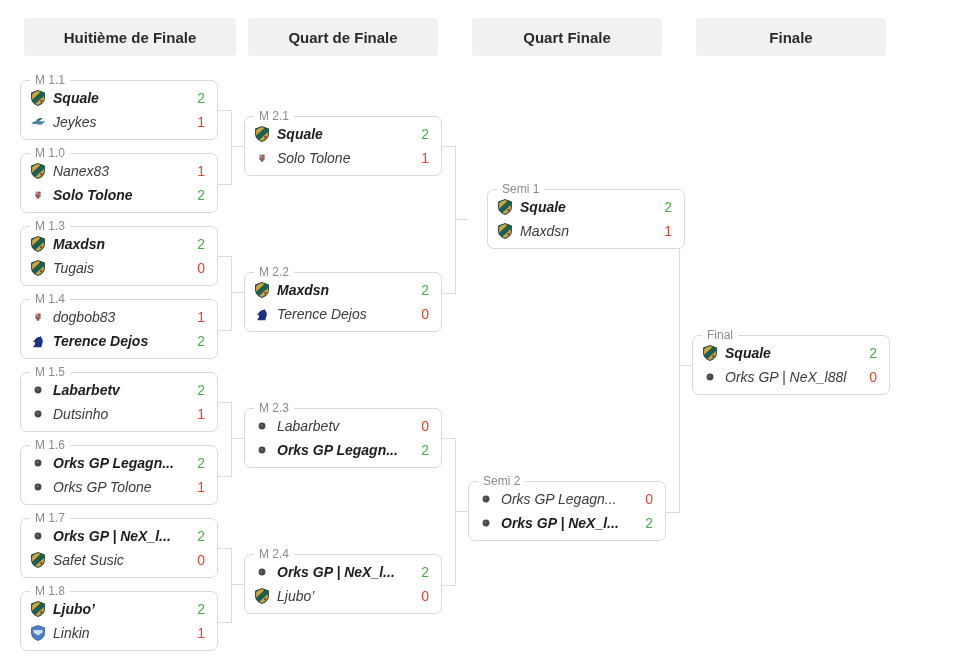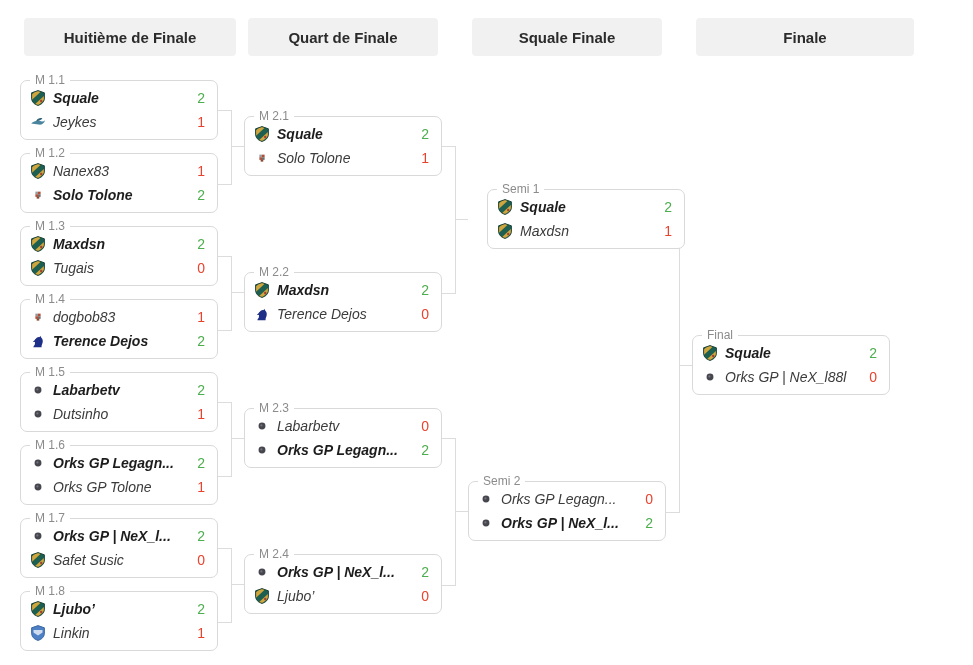--- a/index.html
+++ b/index.html
@@ -77,23 +77,23 @@
 
 <div class="stage">
 
   <div class="rh" style="left:24px;width:212px">
       <span>Huitième de Finale</span>
     </div>
   <div class="rh" style="left:248px;width:190px">
       <span>Quart de Finale</span>
     </div>
   <div class="rh" style="left:472px;width:190px">
-      <span>Squale Finale</span>
-    </div>
-  <div class="rh" style="left:696px;width:218px">
+      <span>Quart Finale</span>
+    </div>
+  <div class="rh" style="left:696px;width:190px">
       <span>Finale</span>
     </div>
 
   <div class="conn" style="left:218px;top:110px;height:73px"></div>
   <div class="stub" style="left:231px;top:146px"></div>
   <div class="conn" style="left:218px;top:256px;height:73px"></div>
   <div class="stub" style="left:231px;top:292px"></div>
   <div class="conn" style="left:218px;top:402px;height:73px"></div>
   <div class="stub" style="left:231px;top:438px"></div>
   <div class="conn" style="left:218px;top:548px;height:73px"></div>
@@ -123,21 +123,21 @@
           <svg class="ic">
             <use href="#i-bird"></use>
           </svg>
         </span>
       <span class="pname">Jeykes</span>
       <span class="score s-loss">1</span>
     </div>
   </div>
 
   <div class="match" style="left:20px;top:153px">
-    <span class="mlabel">M 1.2</span>
+    <span class="mlabel">M 1.0</span>
     <div class="prow">
       <span class="icw">
           <svg class="ic">
             <use href="#i-shield-green"></use>
           </svg>
         </span>
       <span class="pname">Nanex83</span>
       <span class="score s-loss">1</span>
     </div>
     <div class="prow w">

